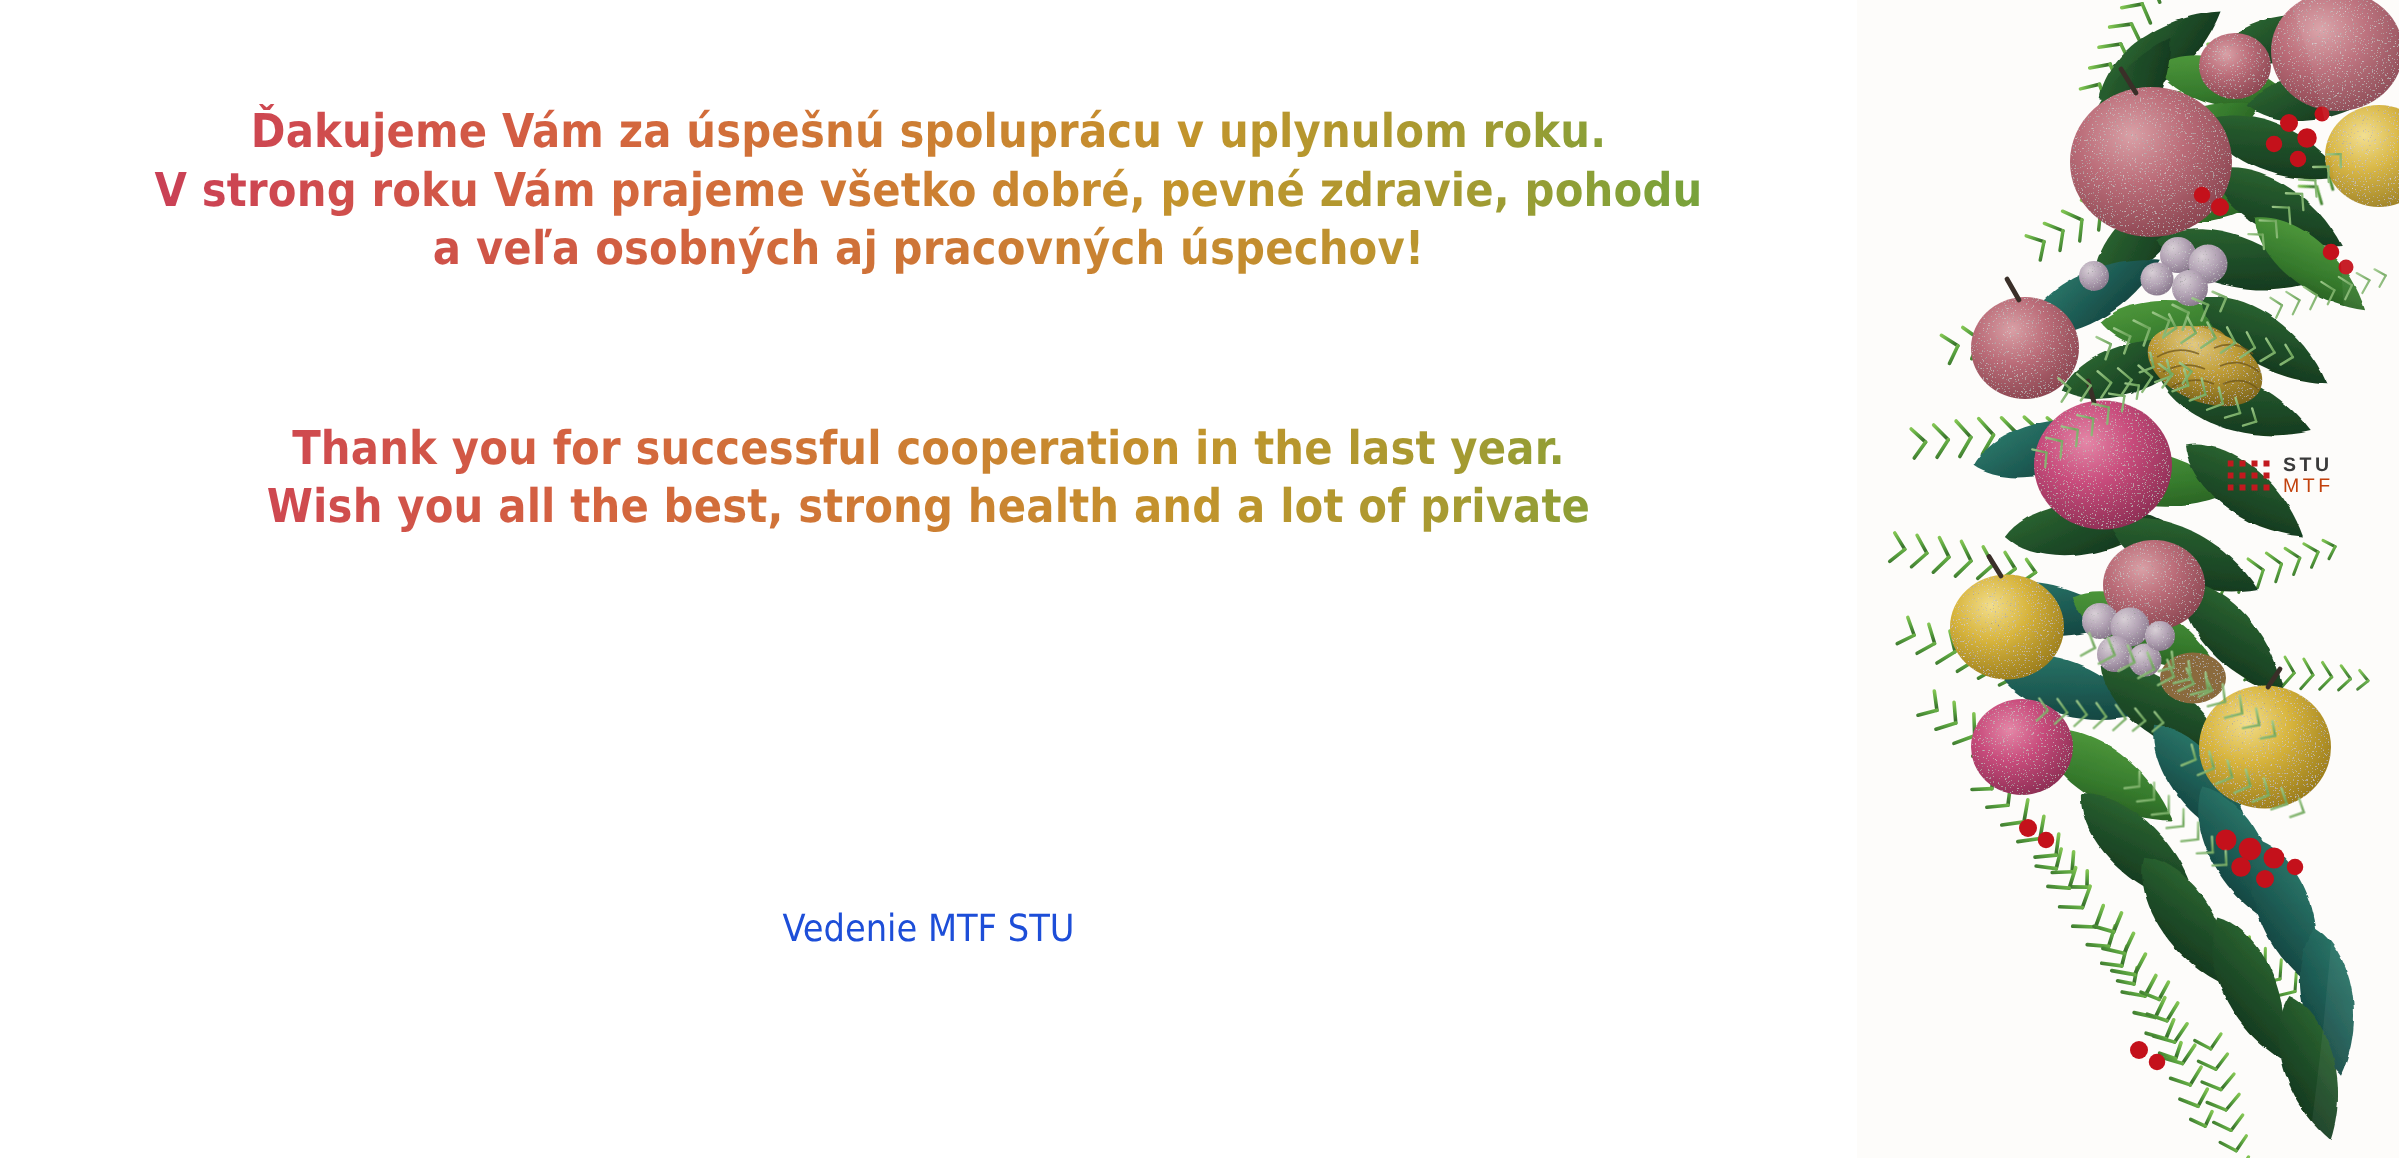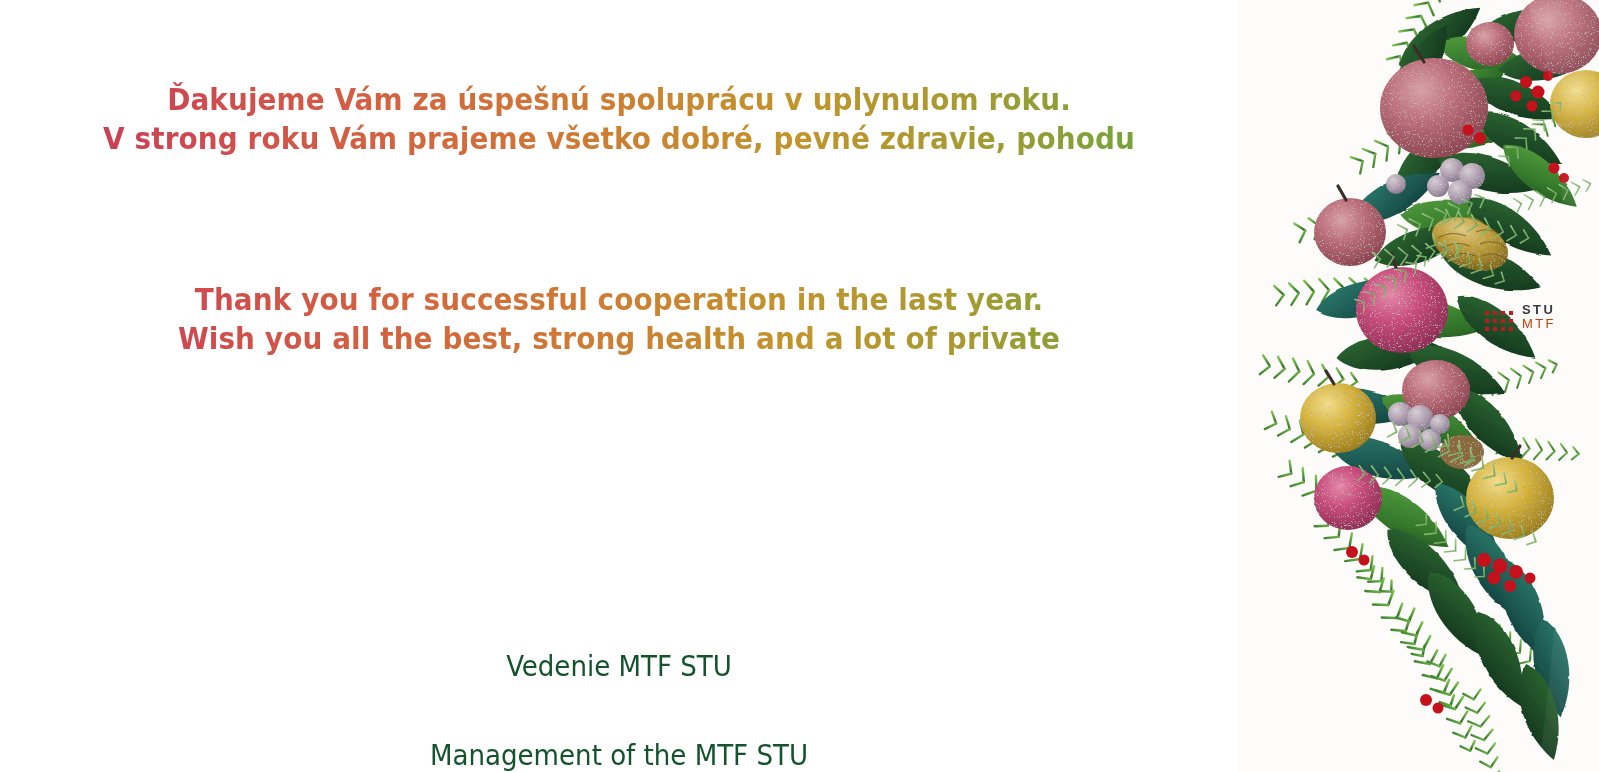--- a/index.html
+++ b/index.html
@@ -24,21 +24,21 @@
     position:absolute;
     left:0; top:0;
     width:1238px; height:772px;
   }
 
   .greeting-block {
     position:absolute;
     left:0; width:1238px;
     text-align:center;
   }
-  #block-sk { top:80px; }
+  #block-sk { top:69px; }
   #block-en { top:280px; }
 
   .greeting-line {
     font-family:"DejaVu Sans Condensed","Liberation Sans", sans-serif;
     font-size:31px;
     font-weight:600;
     line-height:39px;
     letter-spacing:0.1px;
     white-space:nowrap;
     
@@ -70,44 +70,43 @@
 
   
   .signature {
     position:absolute;
     left:0; top:598px;
     width:1238px;
     text-align:center;
   }
   .signature-line {
     font-family:"DejaVu Sans Condensed","Liberation Sans", sans-serif;
-    font-size:29px;
+    font-size:25px;
     font-weight:400;
     line-height:41px;
-    color:#14532d;
+    color:#1d4ed8;
     white-space:nowrap;
-    margin-top:48px;
   }
 
   
   .photo-panel {
     position:absolute;
     left:1238px; top:0;
     width:361px; height:772px;
     background:#fdfcfa;
     overflow:hidden;
   }
   .photo-panel svg { display:block; }
 
   
   .logo {
     position:absolute;
     left:1485px; top:303px;
     display:flex;
-    align-items:flex-end;
+    align-items:center;
     gap:9px;
     z-index:5;
   }
   .logo-dots {
     display:grid;
     grid-template-columns:repeat(4, 4px);
     grid-template-rows:repeat(3, 4px);
     gap:4px;
   }
   .logo-dots i {
@@ -136,30 +135,30 @@
 </head>
 <body>
 
 <div class="card">
 
   <div class="text-panel">
 
     <div class="greeting-block" id="block-sk">
       <span class="greeting-line">Ďakujeme Vám za úspešnú spoluprácu v uplynulom roku.</span>
       <span class="greeting-line">V strong roku Vám prajeme všetko dobré, pevné zdravie, pohodu</span>
+      <span class="greeting-line narrow">a veľa osobných aj pracovných úspechov!</span>
     </div>
 
     <div class="greeting-block" id="block-en">
       <span class="greeting-line">Thank you for successful cooperation in the last year.</span>
       <span class="greeting-line">Wish you all the best, strong health and a lot of private</span>
     </div>
 
     <div class="signature">
       <div class="signature-line">Vedenie MTF STU</div>
-      <div class="signature-line">Management of the MTF STU</div>
     </div>
 
   </div>
 
   <div class="photo-panel">
     <svg width="361" height="772" viewBox="0 0 361 772" xmlns="http://www.w3.org/2000/svg" aria-hidden="true">
       <defs>
         <radialGradient id="gPink" cx="38%" cy="32%" r="72%">
           <stop offset="0%" stop-color="#e487a7"></stop>
           <stop offset="45%" stop-color="#c84c7c"></stop>

